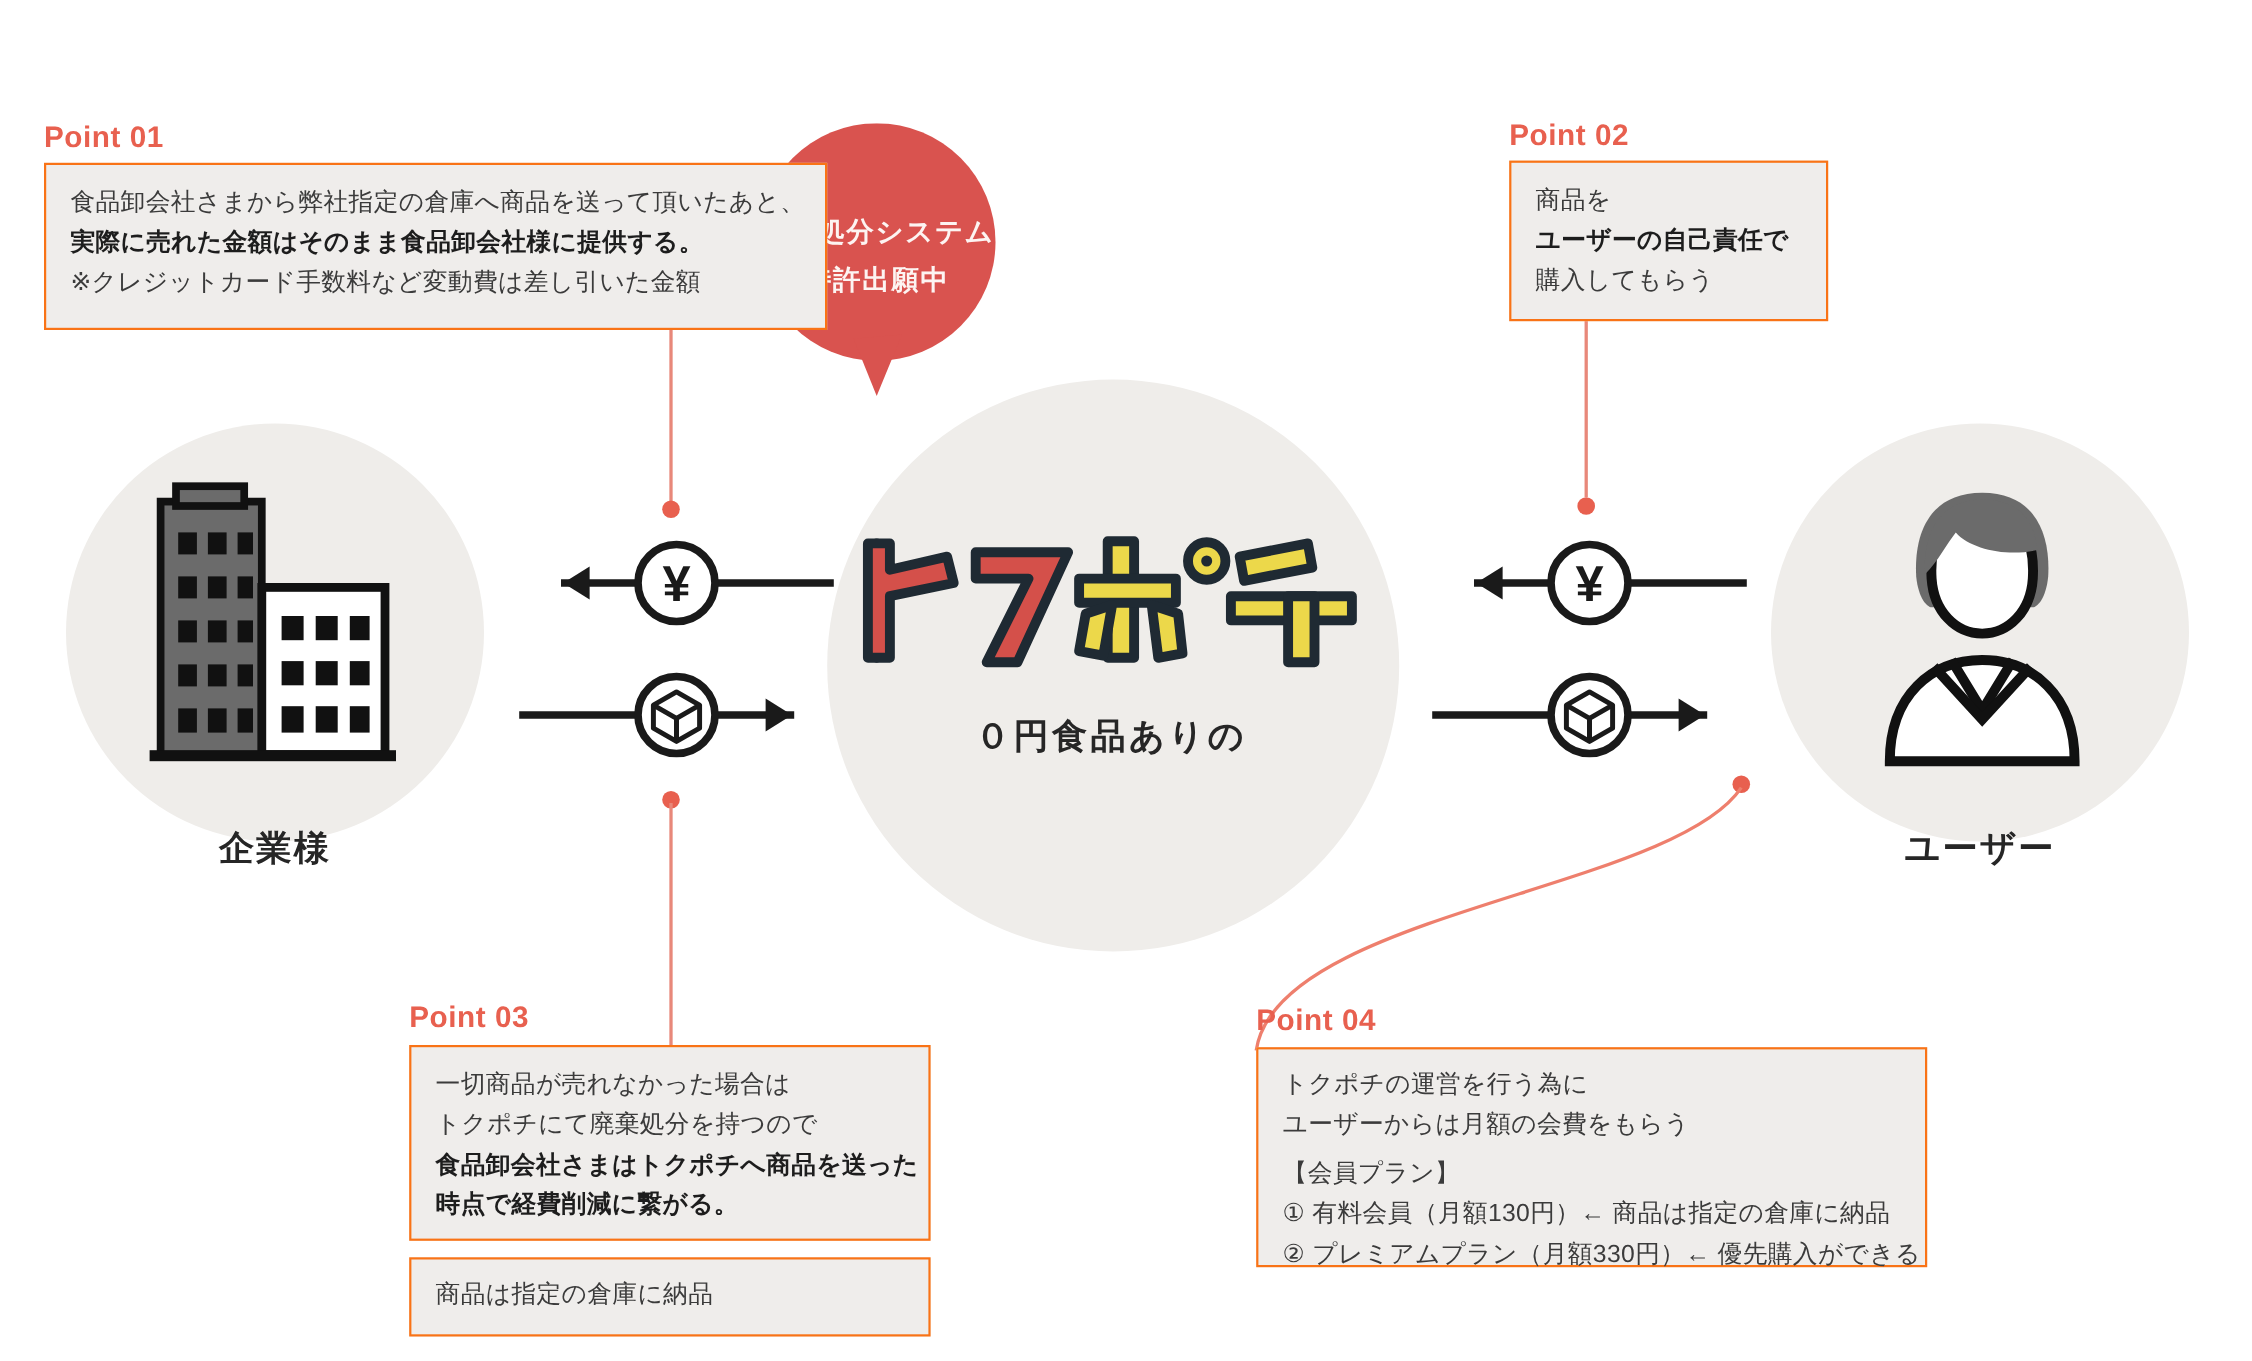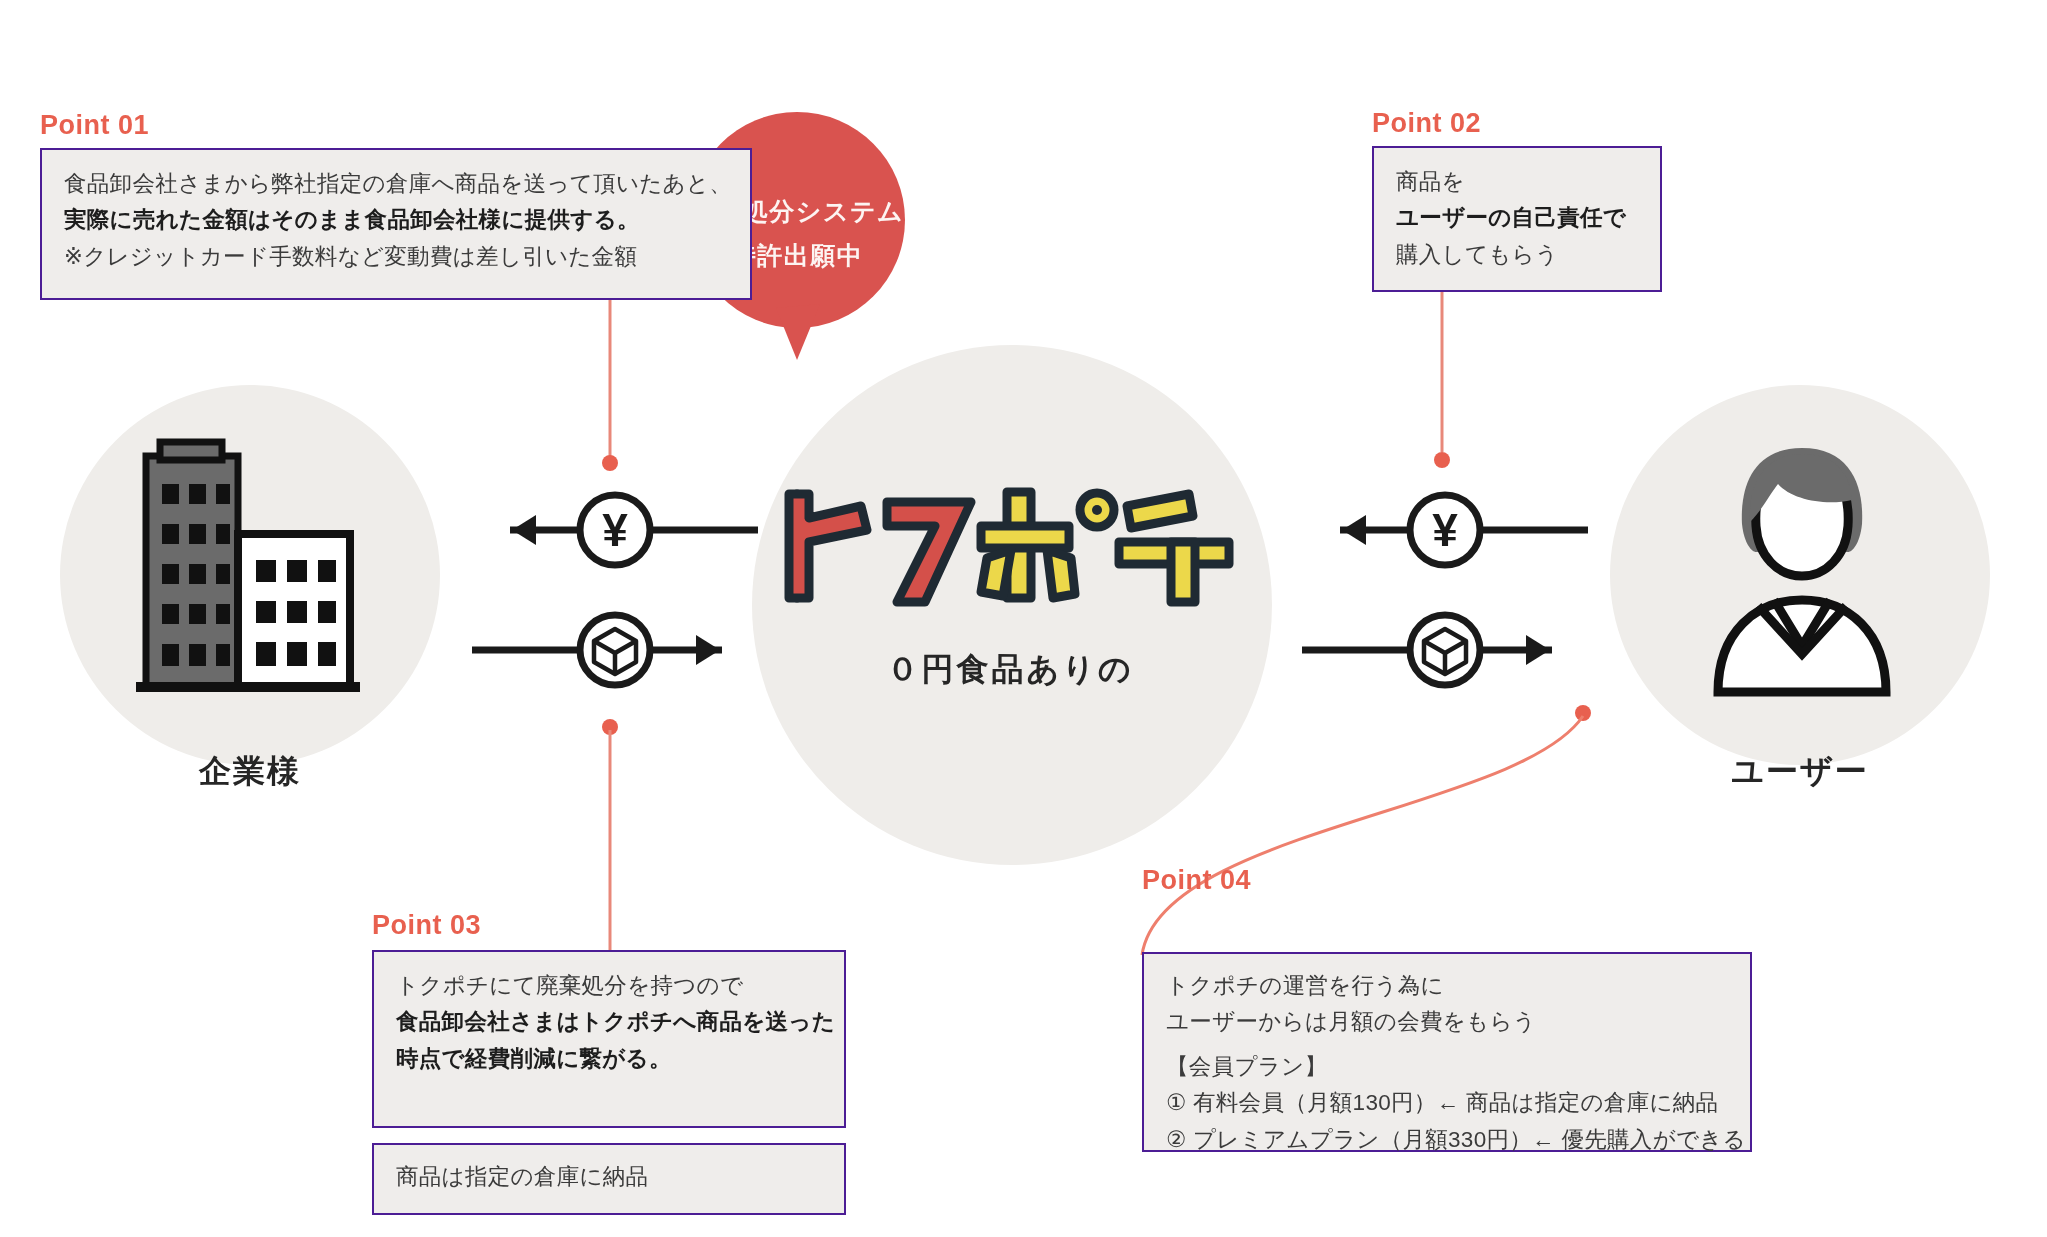--- a/index.html
+++ b/index.html
@@ -35,21 +35,21 @@
     font-size: 27px;
     letter-spacing: 0.5px;
     color: #e8604f;
     white-space: nowrap;
   }
 
   
   .callout {
     position: absolute;
     background: #efedeb;
-    border: 2px solid #4c1d95;
+    border: 2px solid #f97316;
     box-sizing: border-box;
     padding: 16px 22px;
   }
   .callout .line {
     font-size: 22.5px;
     line-height: 1.62;
     color: #3b3b3b;
     white-space: nowrap;
     letter-spacing: 0.3px;
   }
@@ -278,30 +278,31 @@
 
   <div class="point-label" style="left:1372px; top:108px;">Point 02</div>
   <div class="callout" style="left:1372px; top:146px; width:290px; height:146px;">
     <div class="line">商品を</div>
     <div class="line bold">ユーザーの自己責任で</div>
     <div class="line">購入してもらう</div>
   </div>
 
   <div class="point-label" style="left:372px; top:910px;">Point 03</div>
   <div class="callout" style="left:372px; top:950px; width:474px; height:178px;">
+    <div class="line">一切商品が売れなかった場合は</div>
     <div class="line">トクポチにて廃棄処分を持つので</div>
     <div class="line bold">食品卸会社さまはトクポチへ商品を送った</div>
     <div class="line bold">時点で経費削減に繋がる。</div>
   </div>
 
   <div class="callout" style="left:372px; top:1143px; width:474px; height:72px; padding-top:14px;">
     <div class="line">商品は指定の倉庫に納品</div>
   </div>
 
-  <div class="point-label" style="left:1142px; top:865px;">Point 04</div>
+  <div class="point-label" style="left:1142px; top:912px;">Point 04</div>
   <div class="callout" style="left:1142px; top:952px; width:610px; height:200px; padding-top:14px;">
     <div class="line">トクポチの運営を行う為に</div>
     <div class="line">ユーザーからは月額の会費をもらう</div>
     <div class="line" style="margin-top:8px;">【会員プラン】</div>
     <div class="line">① 有料会員（月額130円）← 商品は指定の倉庫に納品</div>
     <div class="line">② プレミアムプラン（月額330円）←  優先購入ができる</div>
   </div>
 
 </div>
 

